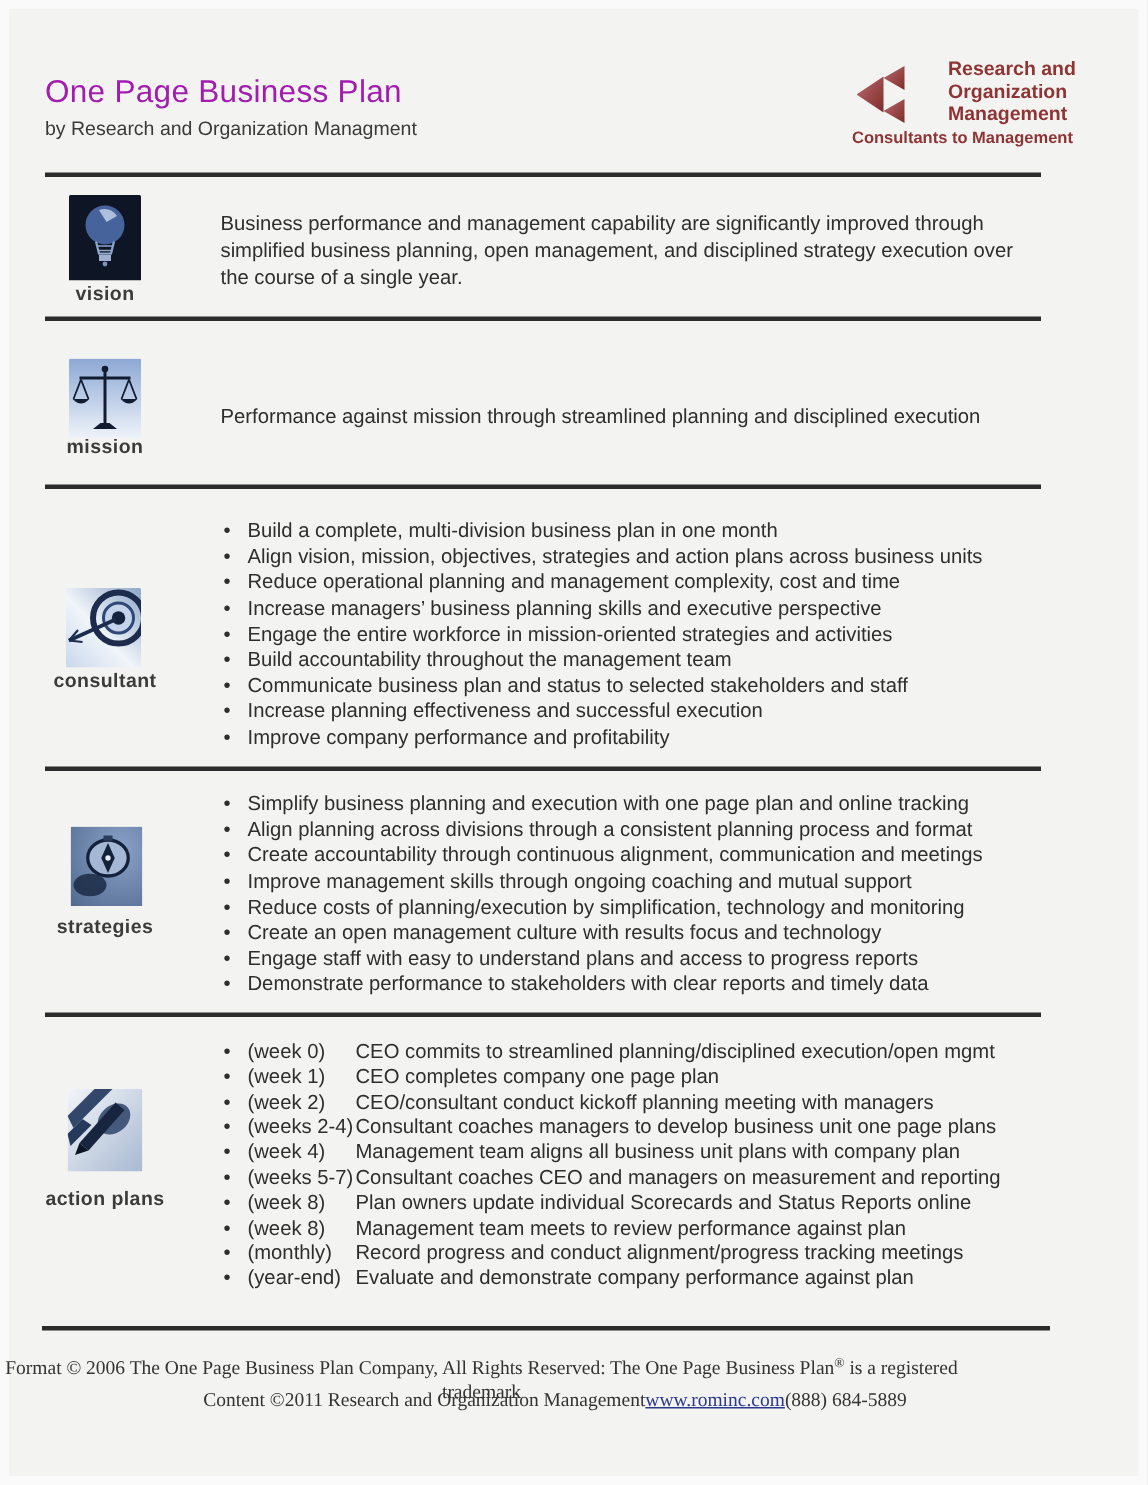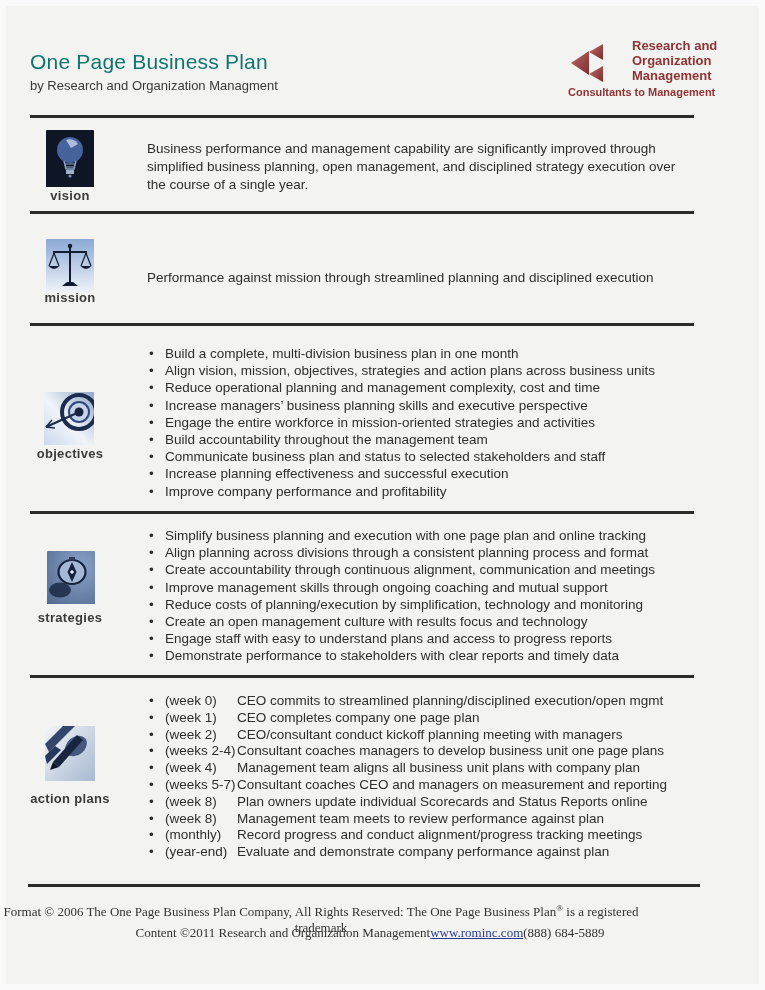--- a/index.html
+++ b/index.html
@@ -5,21 +5,21 @@
   html,body{margin:0;padding:0;background:#e9e9e9;}
   .page{
     position:relative;width:765px;height:990px;margin:0 auto;
     background:#f3f3f1;
     font-family:"Liberation Sans","DejaVu Sans",sans-serif;
     color:#2a2a2a;overflow:hidden;
     box-shadow:inset 0 0 0 6px #fafafa;
   }
   .abs{position:absolute;}
   
-  .title{left:30px;top:50px;font-size:21px;color:#0f766e;letter-spacing:.2px;}
+  .title{left:30px;top:50px;font-size:21px;color:#a21caf;letter-spacing:.2px;}
   .subtitle{left:30px;top:78px;font-size:13px;color:#3a3a3a;}
   .logo-tris{left:571px;top:41px;}
   .logo-text{left:632px;top:38px;font-size:13px;font-weight:bold;color:#8e3434;line-height:15px;}
   .logo-tagline{left:568px;top:86px;font-size:11px;font-weight:bold;color:#8e3434;white-space:nowrap;}
   
   .sep{left:30px;width:664px;height:2.5px;background:#2b2b2b;}
   .sep1{top:115px;} .sep2{top:211px;} .sep3{top:323px;}
   .sep4{top:511px;} .sep5{top:675px;} .sep6{top:884px;left:28px;width:672px;}
   
   .icon-box{border-radius:1px;overflow:hidden;}
@@ -131,21 +131,21 @@
       </defs>
       <rect width="50" height="53" fill="url(#objbg)"></rect>
       <circle cx="35" cy="20" r="17" fill="none" stroke="#1d2c4c" stroke-width="4"></circle>
       <circle cx="35" cy="20" r="10" fill="#c5d4ea" stroke="#2e4977" stroke-width="2"></circle>
       <circle cx="35" cy="20" r="4.5" fill="#16233f"></circle>
       <line x1="2" y1="35" x2="33" y2="21" stroke="#1d2c4c" stroke-width="2.4"></line>
       <line x1="2" y1="35" x2="8" y2="28" stroke="#1d2c4c" stroke-width="1.4"></line>
       <line x1="2" y1="35" x2="11" y2="36" stroke="#1d2c4c" stroke-width="1.4"></line>
     </svg>
   </div>
-  <div class="abs icon-label" style="left:18px;top:446px;width:104px;">objectives</div>
+  <div class="abs icon-label" style="left:18px;top:446px;width:104px;">consultant</div>
 
   <div class="abs sep sep4"></div>
 
   <ul class="abs blist" style="top:527px;">
     <li>Simplify business planning and execution with one page plan and online tracking</li>
     <li>Align planning across divisions through a consistent planning process and format</li>
     <li>Create accountability through continuous alignment, communication and meetings</li>
     <li>Improve management skills through ongoing coaching and mutual support</li>
     <li>Reduce costs of planning/execution by simplification, technology and monitoring</li>
     <li>Create an open management culture with results focus and technology</li>

